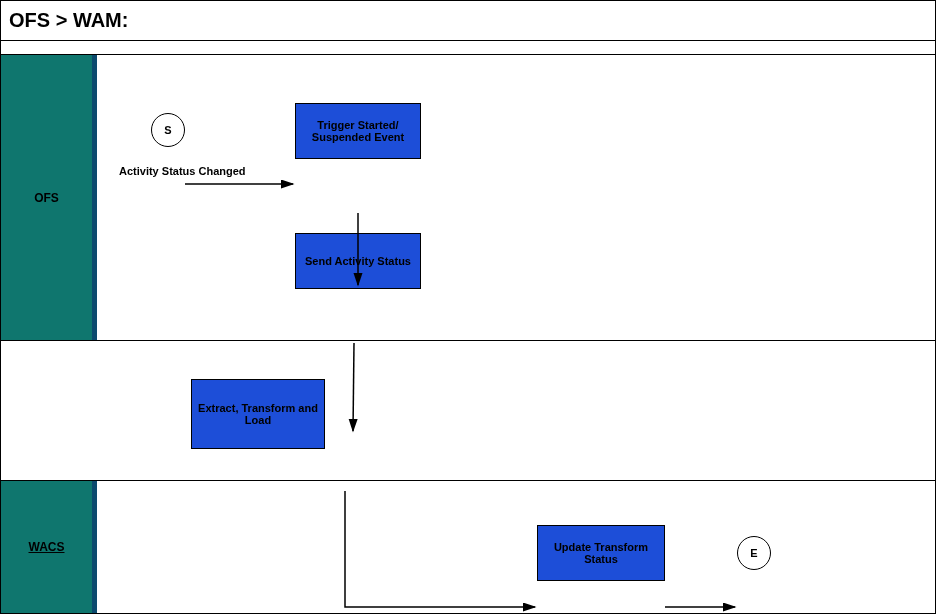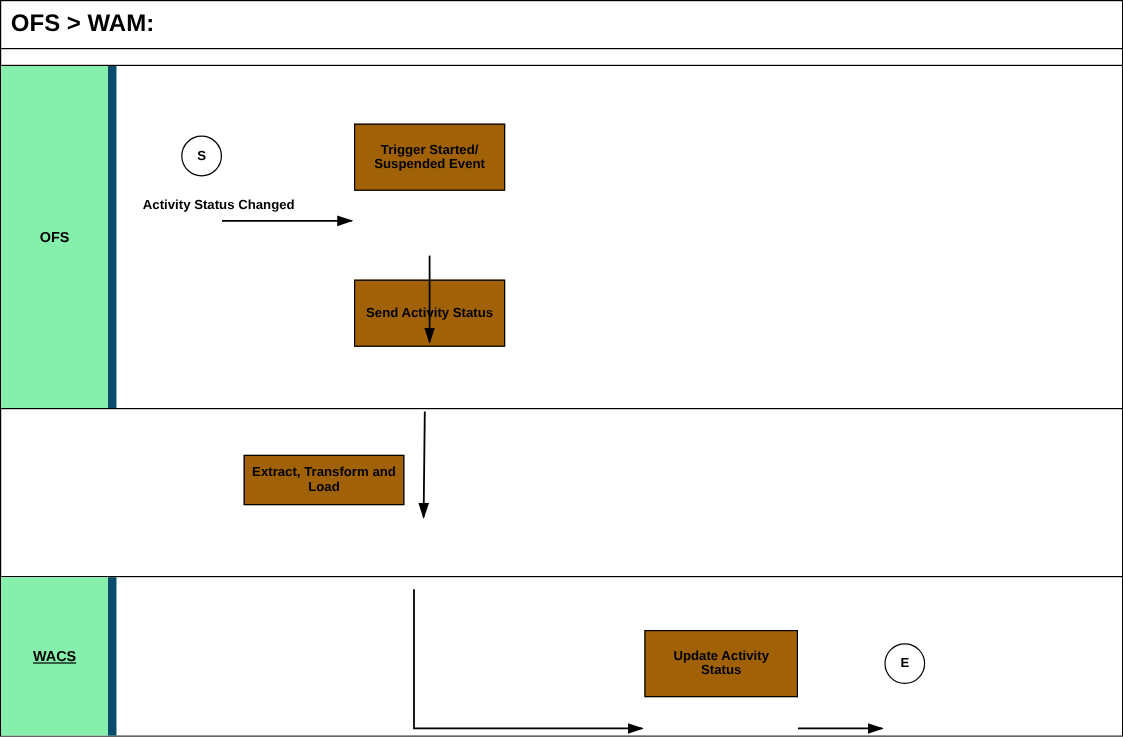--- a/index.html
+++ b/index.html
@@ -7,24 +7,24 @@
   .page { width: 936px; height: 614px; position: relative; border: 1px solid #000; margin: 0; }
   .title-bar { height: 40px; border-bottom: 1px solid #000; display: flex; align-items: center; padding-left: 8px; }
   .title-prefix { font-size: 20px; font-weight: bold; color: #000; }
   .title-main { font-size: 20px; font-weight: bold; color: #e60000; margin-left: 4px; }
   .gap-strip { height: 14px; border-bottom: 1px solid #000; }
   .lanes { position: relative; height: 559px; }
   .lane { display: flex; border-bottom: 1px solid #000; position: relative; }
   .lane-ofs { height: 286px; }
   .lane-oic { height: 140px; }
   .lane-wacs { height: 132px; border-bottom: none; text-decoration: underline; }
-  .lane-label { width: 96px; background: #86efac; border-right: 7px solid #0c4a6e; display: flex; align-items: center; justify-content: center; font-size: 12px; font-weight: bold; color: #000; }
+  .lane-label { width: 96px; background: #0f766e; border-right: 5px solid #0c4a6e; display: flex; align-items: center; justify-content: center; font-size: 12px; font-weight: bold; color: #000; }
   .lane-body { flex: 1; position: relative; }
   .circle { position: absolute; width: 34px; height: 34px; border: 1.5px solid #000; border-radius: 50%; display: flex; align-items: center; justify-content: center; font-size: 11px; font-weight: bold; background: #fff; }
-  .box { position: absolute; border: 1.5px solid #000; background: #a16207; display: flex; align-items: center; justify-content: center; text-align: center; font-size: 11px; font-weight: bold; padding: 6px; }
+  .box { position: absolute; border: 1.5px solid #000; background: #1d4ed8; display: flex; align-items: center; justify-content: center; text-align: center; font-size: 11px; font-weight: bold; padding: 6px; }
   .caption { position: absolute; font-size: 11px; font-weight: bold; color: #000; }
   .svg-layer { position: absolute; left: 96px; top: 54px; width: 839px; height: 559px; overflow: visible; pointer-events: none; }
   .arrow-line { stroke: #000; stroke-width: 1.5; fill: none; }
   .arrow-head { fill: #000; }
 </style>
 </head>
 <body>
 
 <div class="page">
 
@@ -46,31 +46,31 @@
           <span>Trigger Started/ Suspended Event</span>
         </div>
         <div class="box" style="left:198px; top:178px; width:126px; height:56px;">
           <span>Send Activity Status</span>
         </div>
       </div>
     </div>
 
     <div class="lane lane-oic">
       <div class="lane-body">
-        <div class="box" style="left:202px; top:38px; width:134px; height:42px;">
+        <div class="box" style="left:190px; top:38px; width:134px; height:70px;">
           <span>Extract, Transform and Load</span>
         </div>
       </div>
     </div>
 
     <div class="lane lane-wacs">
       <div class="lane-label">WACS</div>
       <div class="lane-body">
         <div class="box" style="left:440px; top:44px; width:128px; height:56px;">
-          <span>Update Activity Status</span>
+          <span>Update Transform Status</span>
         </div>
         <div class="circle" style="left:640px; top:55px;">
           <span>E</span>
         </div>
       </div>
     </div>
 
     <svg class="svg-layer" width="839" height="559">
       <defs>
         <marker id="ah" markerWidth="10" markerHeight="10" refX="8" refY="3" orient="auto">

